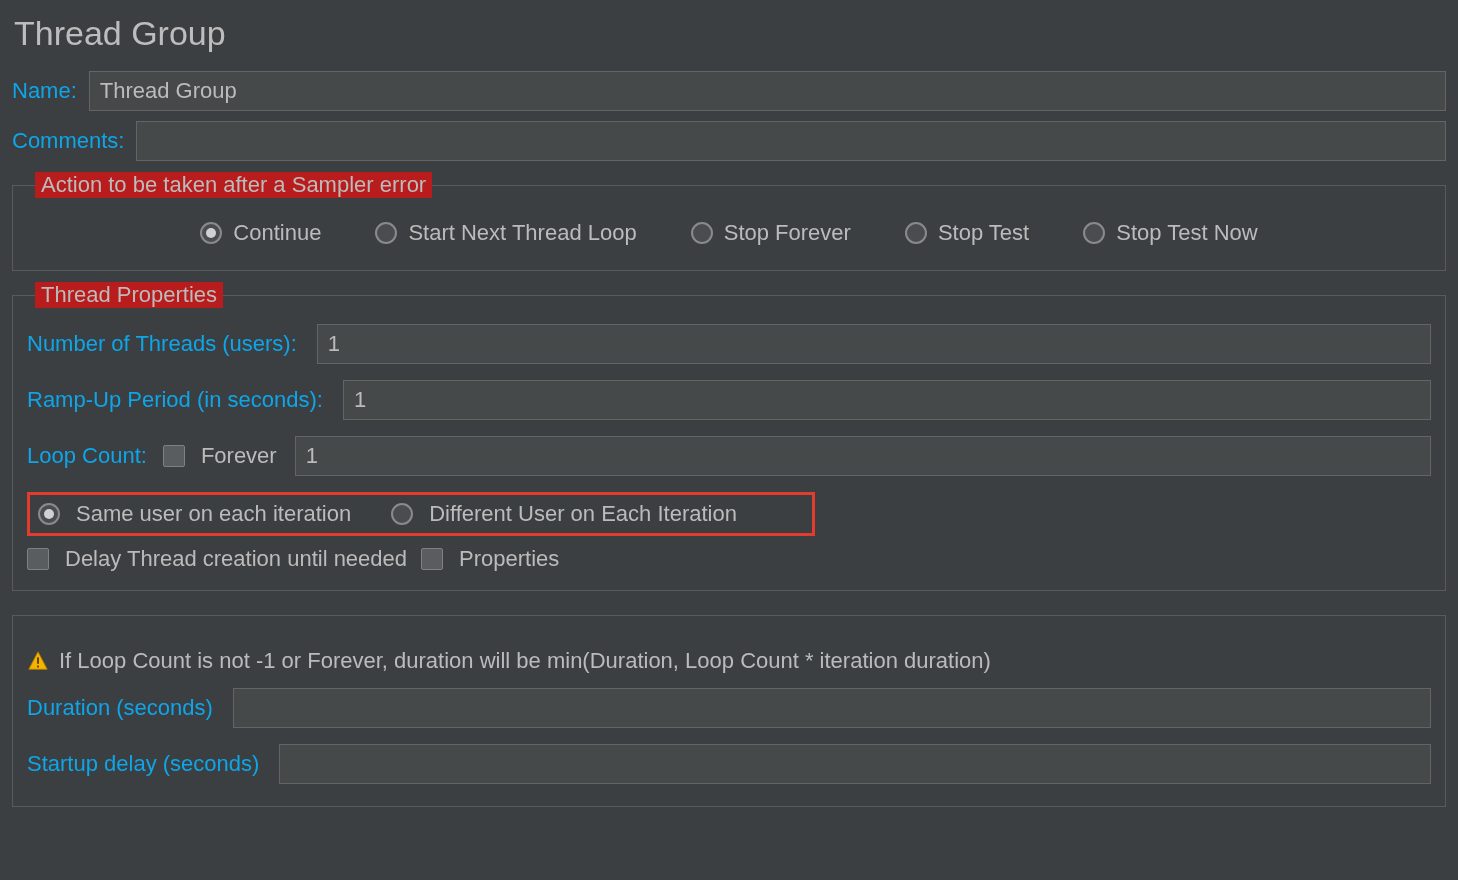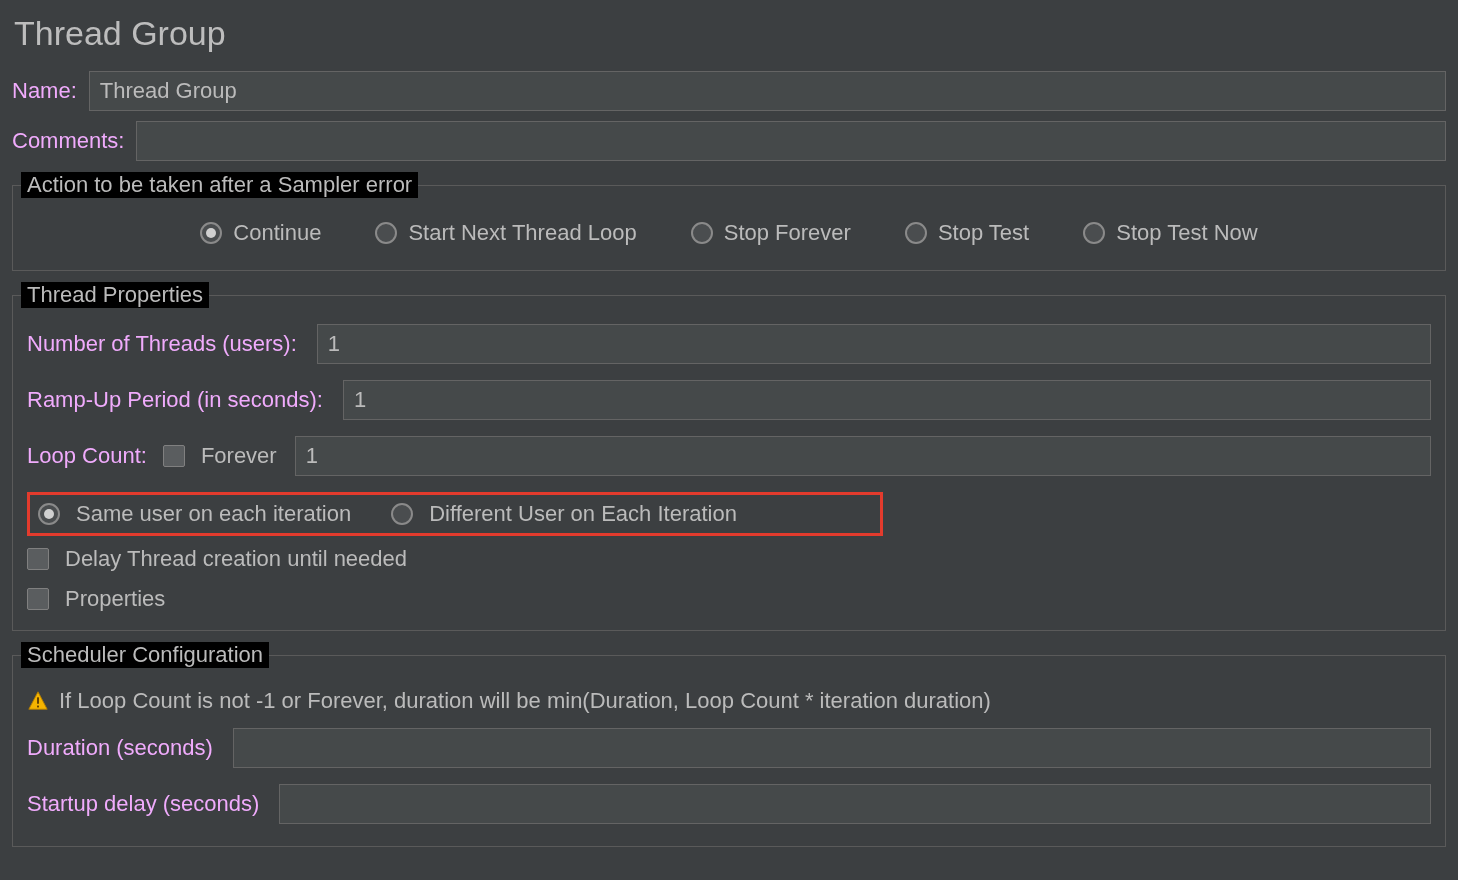--- a/index.html
+++ b/index.html
@@ -19,21 +19,21 @@
     font-size: 34px;
     color: #bdbdbd;
     margin: 4px 0 18px 2px;
   }
   .row {
     display: flex;
     align-items: center;
     margin-bottom: 10px;
   }
   .row-label {
-    color: #f0abfc;
+    color: #0ea5e9;
     margin-right: 12px;
     white-space: nowrap;
   }
   input[type="text"].textfield {
     flex: 1 1 auto;
     background: #45494a;
     border: 1px solid #646464;
     color: #bbbbbb;
     font-size: 22px;
     padding: 4px 10px;
@@ -45,22 +45,22 @@
   .group {
     position: relative;
     border: 1px solid #5a5a5a;
     margin-top: 24px;
     padding: 28px 14px 18px 14px;
     background: #3c3f41;
   }
   .group-legend {
     position: absolute;
     top: -14px;
-    left: 8px;
-    background: #000000;
+    left: 22px;
+    background: #b91c1c;
     padding: 0 6px;
     color: #bbbbbb;
   }
 
   
   .radio-row {
     display: flex;
     align-items: center;
     gap: 54px;
     justify-content: center;
@@ -80,21 +80,21 @@
     display: flex; align-items: center; justify-content: center;
   }
   .radio-inner {
     width: 10px; height: 10px; border-radius: 50%;
     background: #d0d0d0;
     display: none;
   }
   .radio-item.selected .radio-inner { display: block; }
 
   
-  .opt-block { display: flex; flex-direction: column; gap: 14px; }
+  .opt-block { display: flex; flex-direction: row; gap: 14px; }
   .opt-row {
     display: flex;
     align-items: center;
     gap: 40px;
   }
   .opt-item {
     display: flex;
     align-items: center;
     gap: 16px;
     cursor: pointer;
@@ -112,21 +112,21 @@
     align-items: center;
     margin-bottom: 16px;
   }
   .tp-row .row-label { min-width: 0; }
   .tp-row input.textfield { margin-left: 8px; }
 
   .highlight-box {
     border: 3px solid #e33b2d;
     padding: 6px 8px 6px 8px;
     margin: 6px 0 10px 0;
-    width: 856px;
+    width: 788px;
   }
 
   .warn-icon {
     width: 22px; height: 22px;
     display: inline-flex; align-items: center; justify-content: center;
     margin-right: 6px;
     vertical-align: middle;
   }
   .warn-line {
     display: flex; align-items: center; gap: 4px;
@@ -221,21 +221,20 @@
         <span>Delay Thread creation until needed</span>
       </div>
       <div class="opt-item">
         <span class="checkbox"></span>
         <span>Properties</span>
       </div>
     </div>
   </div>
 
   <div class="group">
-    <div class="group-legend">Scheduler Configuration</div>
 
     <div class="warn-line">
       <span class="warn-icon">
         <svg viewBox="0 0 24 24" width="22" height="22">
           <polygon points="12,2 22,21 2,21" fill="#f5b400" stroke="#b37e00" stroke-width="1"></polygon>
           <rect x="11" y="8" width="2" height="7" fill="#5a3a00"></rect>
           <rect x="11" y="17" width="2" height="2" fill="#5a3a00"></rect>
         </svg>
       </span>
       <span>If Loop Count is not -1 or Forever, duration will be min(Duration, Loop Count * iteration duration)</span>

